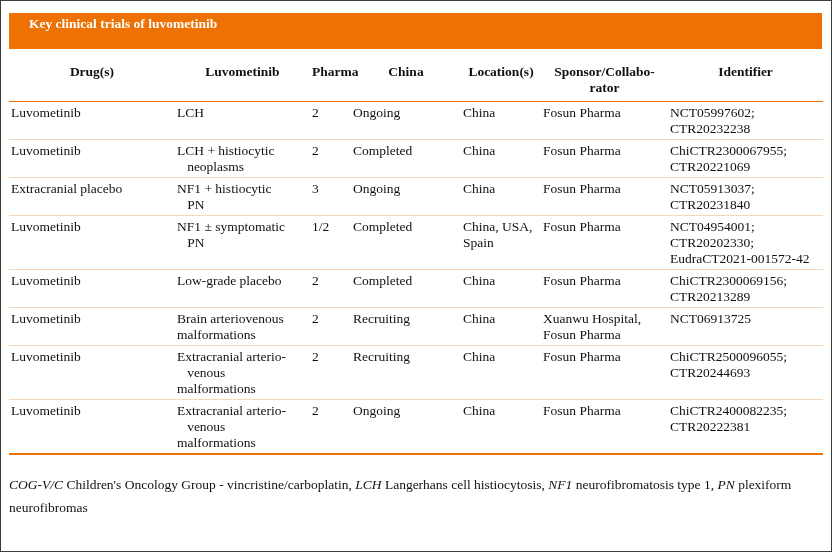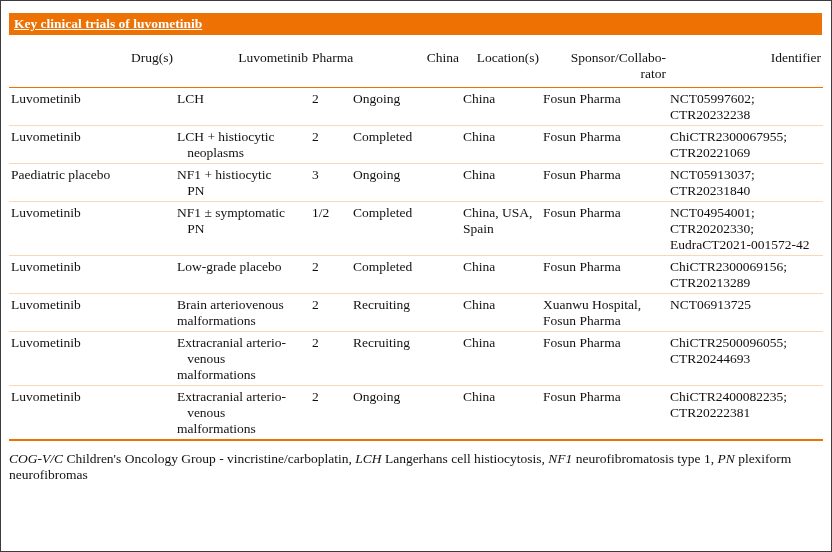--- a/index.html
+++ b/index.html
@@ -14,55 +14,54 @@
     border: 1px solid var(--border, #3c3c3c);
     background: #ffffff;
     padding: 12px 9px 0 8px;
     overflow: hidden;
   }
   .title-bar {
     background: var(--accent, #ED7103);
     color: var(--title_text, #ffffff);
     font-weight: bold;
     font-size: 13.5px;
-    height: 22px;
+    height: 36px;
     line-height: 22px;
-    padding-left: 5px;
-    text-decoration: underline;
+    padding-left: 20px;
   }
   table.trials {
     border-collapse: collapse;
     table-layout: fixed;
     width: 814px;
   }
   table.trials th {
-    font-weight: normal;
-    text-align: right;
+    font-weight: bold;
+    text-align: center;
     vertical-align: top;
     font-size: 13.5px;
     line-height: 16px;
     padding: 15px 2px 5px 2px;
     border-bottom: 1.5px solid var(--accent, #ED7103);
     white-space: pre-wrap;
   }
   table.trials td {
     vertical-align: top;
     font-size: 13.5px;
     line-height: 16px;
     padding: 3px 2px 2px 2px;
     border-bottom: 1px solid var(--separator, #F8D8B8);
     white-space: pre-wrap;
   }
   table.trials tbody tr:last-child td {
     border-bottom: 2px solid var(--accent, #ED7103);
   }
   .footnote {
-    margin-top: 10px;
+    margin-top: 18px;
     font-size: 13.5px;
-    line-height: 16px;
+    line-height: 23px;
     width: 814px;
   }
   .footnote .abbr { font-style: italic; }
 </style>
 </head>
 <body>
 
 <div class="page">
 
   <div class="title-bar">
@@ -107,21 +106,21 @@
         <td>LCH + histiocytic
    neoplasms</td>
         <td>2</td>
         <td>Completed</td>
         <td>China</td>
         <td>Fosun Pharma</td>
         <td>ChiCTR2300067955;
 CTR20221069</td>
       </tr>
       <tr>
-        <td>Paediatric placebo</td>
+        <td>Extracranial placebo</td>
         <td>NF1 + histiocytic
    PN</td>
         <td>3</td>
         <td>Ongoing</td>
         <td>China</td>
         <td>Fosun Pharma</td>
         <td>NCT05913037;
 CTR20231840</td>
       </tr>
       <tr>

